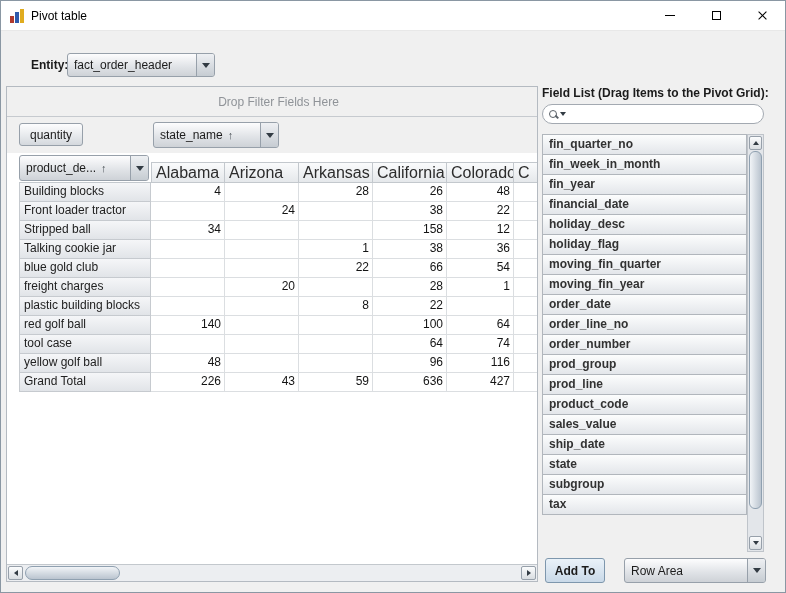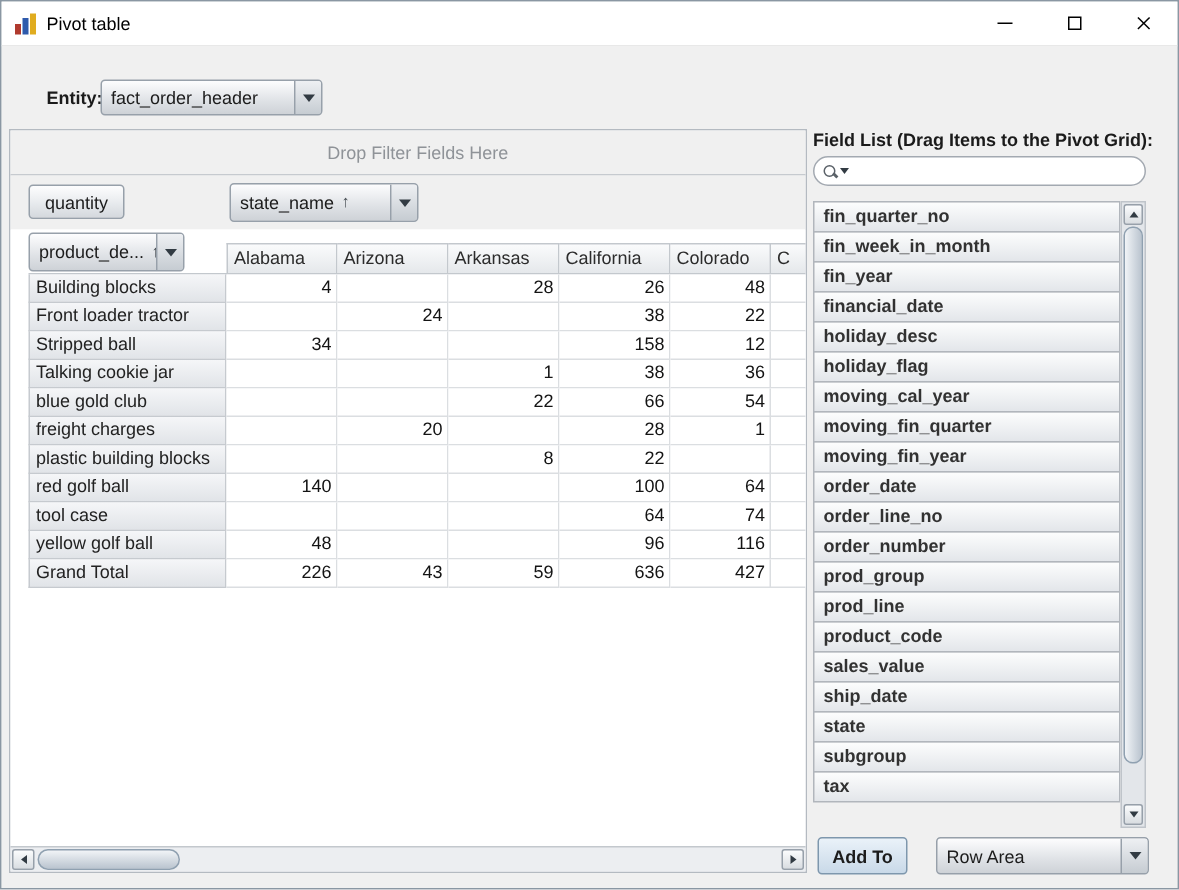--- a/index.html
+++ b/index.html
@@ -44,23 +44,23 @@
   .fields-row{height:36px;background:#f0f0f0;position:relative;}
   .nbtn{background:linear-gradient(#fdfdfe,#e7eaed 55%,#d4d8dd);border:1px solid #97a0aa;border-radius:3px;
     font-size:12px;color:#1c1c1c;display:flex;align-items:center;justify-content:center;cursor:default;}
   .quantity-btn{position:absolute;left:12px;top:6px;height:23px;padding:0 10px;text-align:center;}
   .state-combo{position:absolute;left:146px;top:5px;width:126px;height:26px;}
   .sort-arrow{font-size:11px;color:#4a5056;margin-left:5px;}
   .viewport{flex:1;background:#fff;position:relative;overflow:hidden;}
   .ptable{position:absolute;left:12px;top:0;}
   .thead{display:flex;height:30px;align-items:flex-end;border-bottom:1px solid #c3c8cd;}
   .corner{width:132px;height:30px;position:relative;}
-  .rowfield-combo{position:absolute;left:0;bottom:1px;width:104px;height:26px;}
+  .rowfield-combo{position:absolute;left:0;bottom:1px;width:130px;height:26px;}
   .chdr{height:20px;background:linear-gradient(#fafbfc,#e5e8eb);border-top:1px solid #c3c8cd;
-    border-right:1px solid #c3c8cd;font-size:12px;color:#2c2c2c;padding-left:4px;line-height:19px;
+    border-right:1px solid #c3c8cd;font-size:16px;color:#2c2c2c;padding-left:4px;line-height:19px;
     white-space:nowrap;overflow:hidden;}
   .chdr.c0{border-left:1px solid #c3c8cd;}
   .c0,.c1,.c2,.c3{width:74px;}
   .c4{width:67px;}
   .c5{width:24px;}
   .prow{display:flex;height:19px;}
   .rowhdr{width:132px;background:linear-gradient(#f5f6f8,#e1e4e8);border:1px solid #c6cacf;border-top:none;
     font-size:12px;color:#222;padding-left:4px;line-height:17px;white-space:nowrap;overflow:hidden;}
   .cell{background:#fff;border-right:1px solid #dbdee1;border-bottom:1px solid #dbdee1;
     font-size:12px;color:#141414;text-align:right;padding-right:3px;line-height:17px;}
@@ -296,21 +296,20 @@
     </div>
 
     <div class="field-list">
       <div class="fl-items" id="field-items">
           <div class="fitem">fin_quarter_no</div>
           <div class="fitem">fin_week_in_month</div>
           <div class="fitem">fin_year</div>
           <div class="fitem">financial_date</div>
           <div class="fitem">holiday_desc</div>
           <div class="fitem">holiday_flag</div>
-          <div class="fitem">moving_cal_year</div>
           <div class="fitem">moving_fin_quarter</div>
           <div class="fitem">moving_fin_year</div>
           <div class="fitem">order_date</div>
           <div class="fitem">order_line_no</div>
           <div class="fitem">order_number</div>
           <div class="fitem">prod_group</div>
           <div class="fitem">prod_line</div>
           <div class="fitem">product_code</div>
           <div class="fitem">sales_value</div>
           <div class="fitem">ship_date</div>

